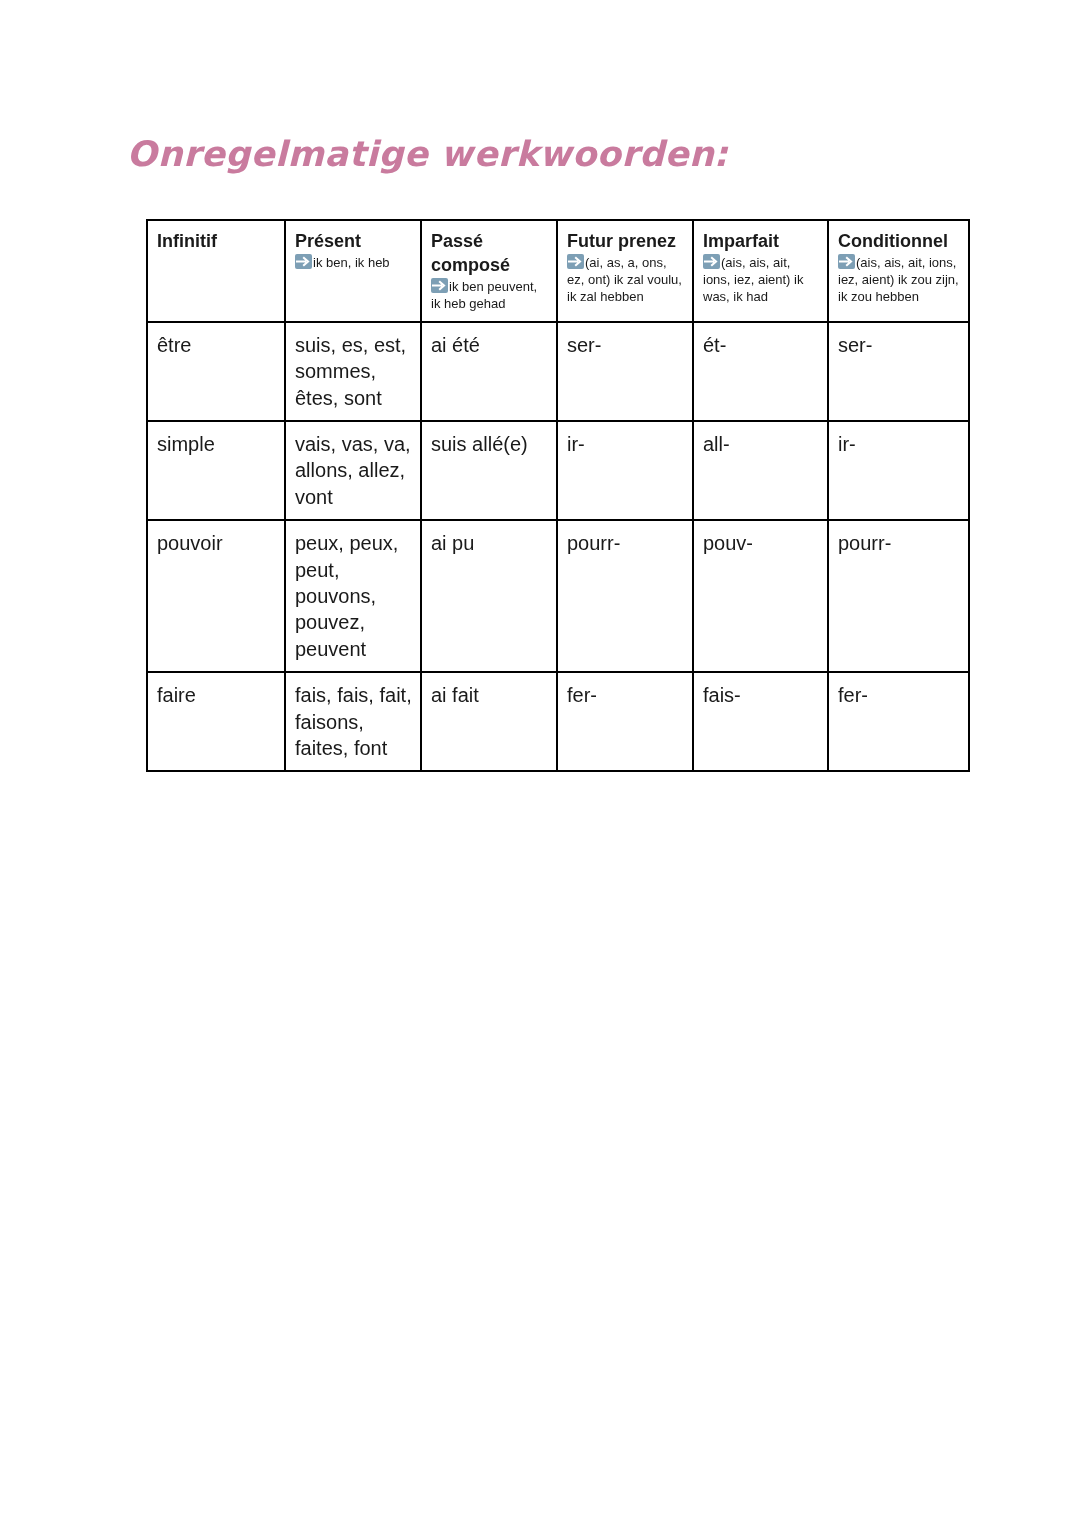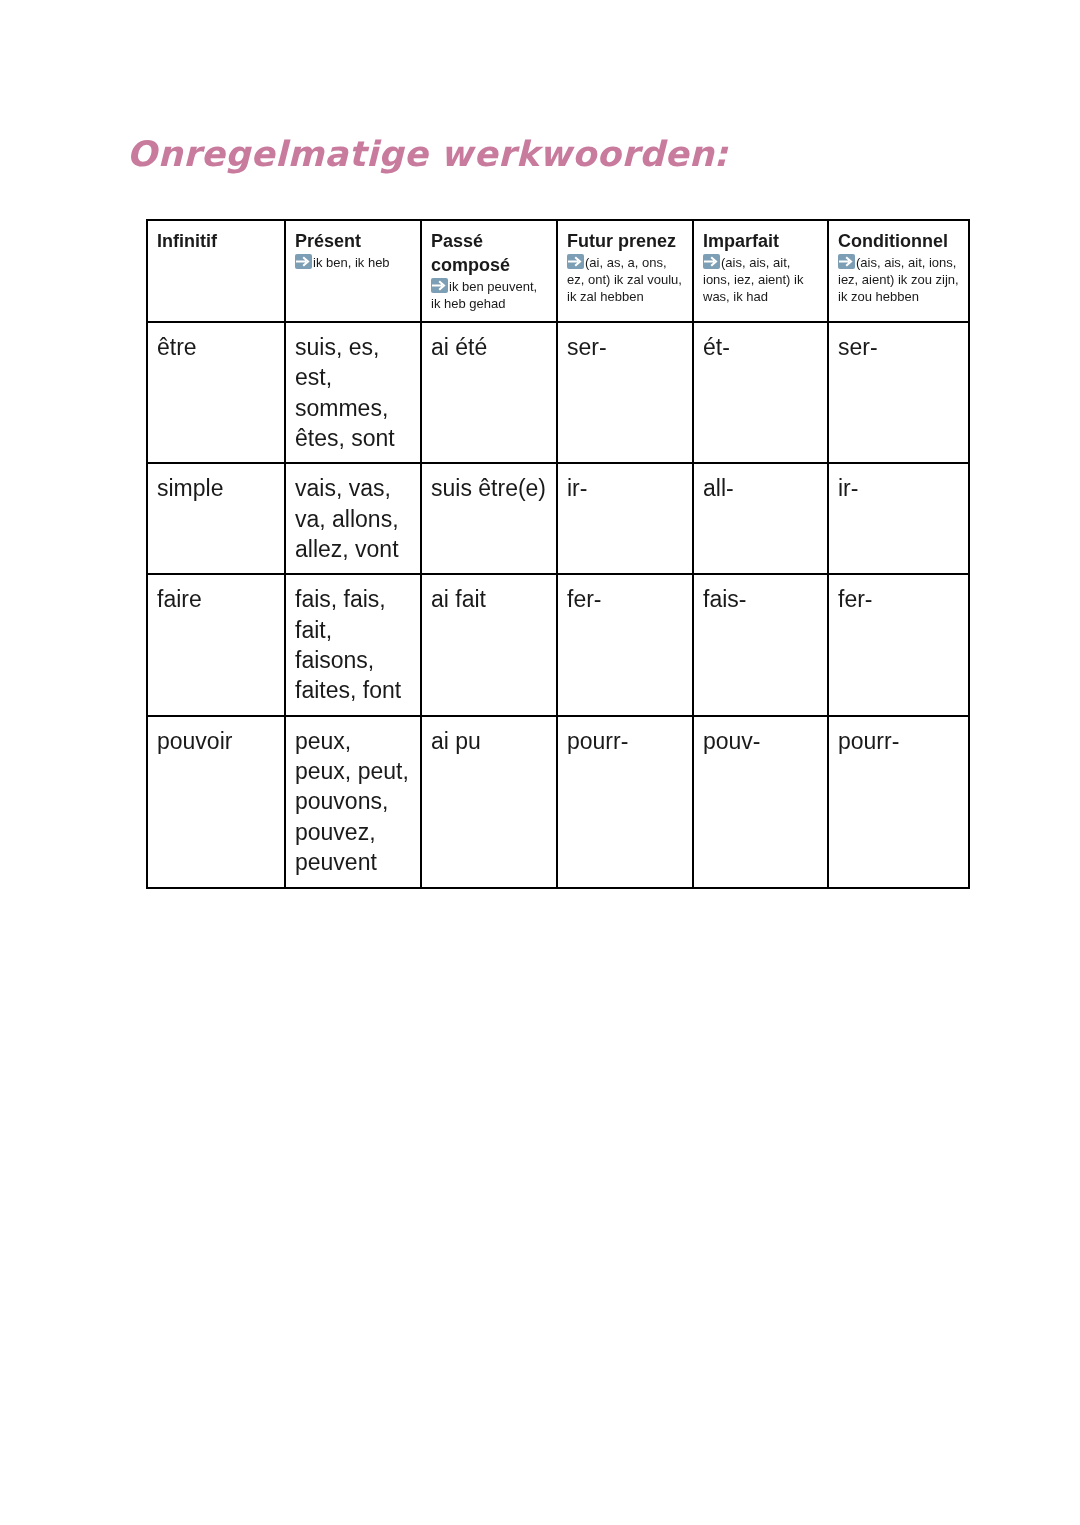--- a/index.html
+++ b/index.html
@@ -46,21 +46,21 @@
     top: 219px;
     width: 822px;
     border-collapse: collapse;
     table-layout: fixed;
     margin-left: 16px;
   }
   .verb-table td, .verb-table th {
     border: 2px solid #000000;
     vertical-align: top;
     padding: 9px 8px 9px 9px;
-    font-size: 23px;
+    font-size: 20px;
     line-height: 1.32;
     color: #1a1a1a;
     text-align: left;
     word-wrap: break-word;
   }
   .verb-table th {
     font-weight: 700;
     font-size: 18px;
   }
 
@@ -186,68 +186,68 @@
           </td>
       </tr>
       <tr>
         <td>
             <span class="cell-text">simple</span>
           </td>
         <td>
             <span class="cell-text">vais, vas, va, allons, allez, vont</span>
           </td>
         <td>
-            <span class="cell-text">suis être(e)</span>
+            <span class="cell-text">suis allé(e)</span>
           </td>
         <td>
             <span class="cell-text">ir-</span>
           </td>
         <td>
             <span class="cell-text">all-</span>
           </td>
         <td>
             <span class="cell-text">ir-</span>
           </td>
       </tr>
       <tr>
         <td>
+            <span class="cell-text">pouvoir</span>
+          </td>
+        <td>
+            <span class="cell-text">peux, peux, peut, pouvons, pouvez, peuvent</span>
+          </td>
+        <td>
+            <span class="cell-text">ai pu</span>
+          </td>
+        <td>
+            <span class="cell-text">pourr-</span>
+          </td>
+        <td>
+            <span class="cell-text">pouv-</span>
+          </td>
+        <td>
+            <span class="cell-text">pourr-</span>
+          </td>
+      </tr>
+      <tr>
+        <td>
             <span class="cell-text">faire</span>
           </td>
         <td>
             <span class="cell-text">fais, fais, fait, faisons, faites, font</span>
           </td>
         <td>
             <span class="cell-text">ai fait</span>
           </td>
         <td>
             <span class="cell-text">fer-</span>
           </td>
         <td>
             <span class="cell-text">fais-</span>
           </td>
         <td>
             <span class="cell-text">fer-</span>
-          </td>
-      </tr>
-      <tr>
-        <td>
-            <span class="cell-text">pouvoir</span>
-          </td>
-        <td>
-            <span class="cell-text">peux, peux, peut, pouvons, pouvez, peuvent</span>
-          </td>
-        <td>
-            <span class="cell-text">ai pu</span>
-          </td>
-        <td>
-            <span class="cell-text">pourr-</span>
-          </td>
-        <td>
-            <span class="cell-text">pouv-</span>
-          </td>
-        <td>
-            <span class="cell-text">pourr-</span>
           </td>
       </tr>
     </tbody>
   </table>
 
 </div>
 
 </body></html>

